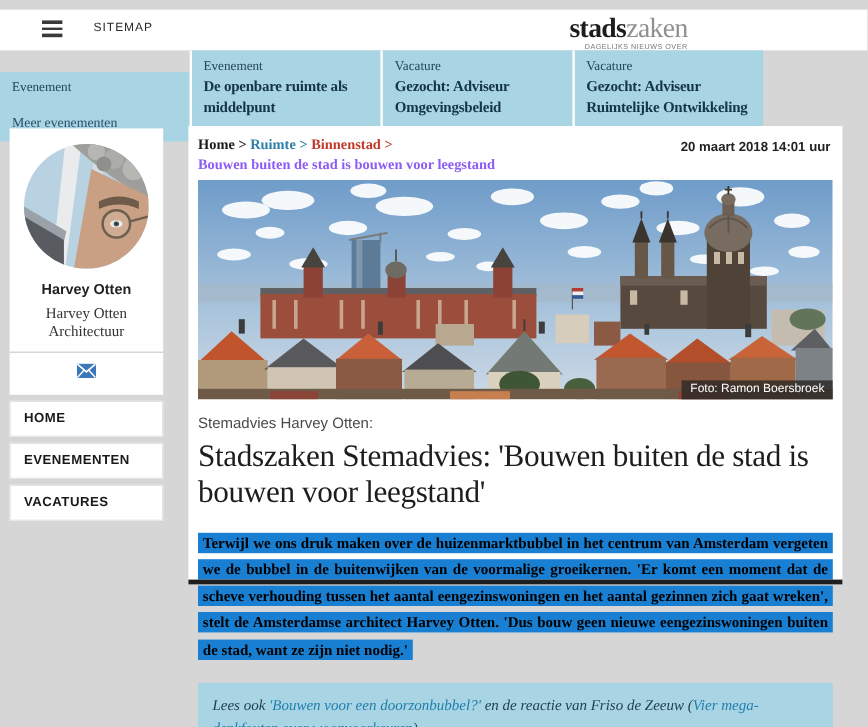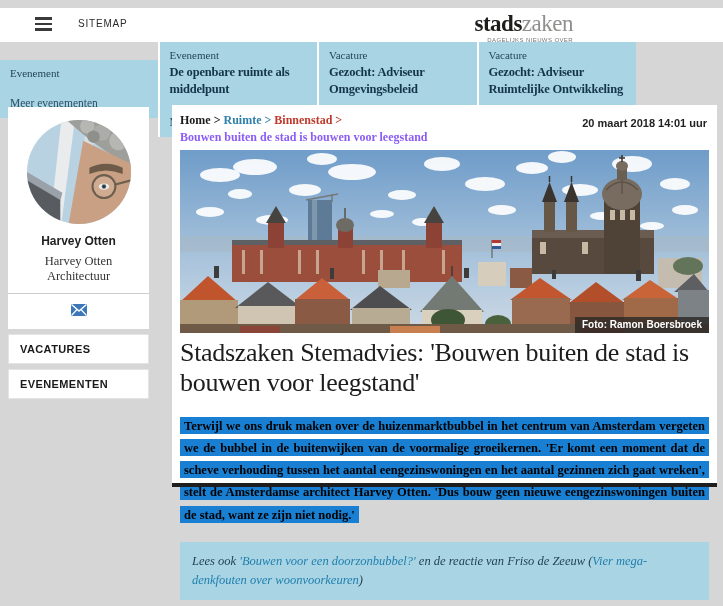--- a/index.html
+++ b/index.html
@@ -22,44 +22,44 @@
   .logo-text .p2 { color:#8f8f8d; }
   .logo-tagline { font-family:"Liberation Sans",sans-serif; font-size:6px; color:#777; letter-spacing:.4px; line-height:1.25; margin-top:2px; }
   
   .teasers { position:absolute; top:42px; left:0; width:636px; display:flex; align-items:center; }
   .teaser { flex:1 1 0; background:#a9d4e3; padding:7px 10px 9px; }
   .teaser + .teaser { border-left:2px solid #fff; }
   .t-cat { font-size:11px; color:#24465c; }
   .t-title { font-size:12.5px; font-weight:bold; color:#14344a; letter-spacing:-.2px; margin:3px 0 2px; line-height:1.35; cursor:pointer; }
   .t-link { font-size:11.5px; color:#2a4f66; margin-top:18px; cursor:pointer; }
   
-  .sidebar { position:absolute; left:8px; top:107px; width:141px; }
+  .sidebar { position:absolute; left:8px; top:107px; width:128px; }
   .profile-card { background:#fff; text-align:center; padding:13px 10px 0; }
   .avatar { width:104px; height:104px; border-radius:50%; overflow:hidden; margin:0 auto; }
   .avatar svg { display:block; }
   .profile-name { margin-top:10px; font-family:"Liberation Sans",sans-serif; font-weight:bold; font-size:12px; color:#222; }
   .profile-org { font-size:12.5px; color:#333; margin:6px 0 9px; }
   .pc-divider { border-top:1px solid #ccc; margin:0 -10px; }
   .email-row { padding:8px 0 9px; }
   .email-btn { display:inline-block; cursor:pointer; }
   .menu-item { background:#fff; margin-top:5px; padding:8px 11px; font-family:"Liberation Sans",sans-serif;
                font-weight:bold; font-size:11px; color:#1a1a1a; letter-spacing:.4px; border:1px solid #e4e4e4; cursor:pointer; }
   
-  .main { position:absolute; left:172px; top:105px; width:545px; height:382px; background:#fff; }
+  .main { position:absolute; left:157px; top:105px; width:545px; height:382px; background:#fff; }
   .bc-row { position:relative; padding:8px 8px 0; }
   .bc-line1 { font-size:12px; font-weight:bold; line-height:1.3; }
   .bc-home { color:#1a1a1a; cursor:pointer; }
   .bc-section { color:#2d7ea8; cursor:pointer; }
   .bc-sub { color:#bf3a2b; cursor:pointer; }
   .bc-current { font-size:12px; font-weight:bold; color:#8b5cf6; line-height:1.35; }
   .date { position:absolute; right:10px; top:12px; font-family:"Liberation Sans",sans-serif; font-size:11px; font-weight:bold; color:#222; }
   .hero { position:relative; margin:5px 8px 0; height:183px; overflow:hidden; }
   .hero svg { display:block; }
   .photo-credit { position:absolute; right:0; bottom:0; background:rgba(45,42,38,.82); color:#fff;
-                  font-family:"Liberation Sans",sans-serif; font-size:10px; font-weight:bold; padding:2px 7px 3px; }
+                  font-family:"Liberation Sans",sans-serif; font-size:10px; font-weight:normal; padding:2px 7px 3px; }
   .kicker { margin:13px 8px 0; font-family:"Liberation Sans",sans-serif; font-size:12.5px; color:#4a4a4a; }
   .title { margin:5px 8px 0; font-size:26px; line-height:1.18; color:#1d1d1d; font-weight:normal; letter-spacing:-.3px; }
   .lead { margin:15px 8px 0; font-size:12.5px; font-weight:bold; line-height:1.78; text-align:justify; }
   .hl { background:#187fd2; color:#000000; padding:1.5px 4px; -webkit-box-decoration-break:clone; box-decoration-break:clone; }
   .leesook { margin:17px 8px 0; background:#a9d4e3; padding:10px 12px 11px; font-size:12.5px; font-style:italic; color:#1d3d50; line-height:1.45; }
   .lo-link { color:#1f7fae; cursor:pointer; }
   .bottom-bar { position:absolute; left:0; bottom:0; width:545px; height:4px; background:#1e1e1e; }
 </style>
 </head>
 <body>
@@ -133,22 +133,23 @@
     <div class="email-row">
       <span class="email-btn">
         <svg width="16" height="12" viewBox="0 0 16 12">
           <rect width="16" height="12" fill="#3c77b8"></rect>
           <path d="M0.5,0.5 L8,7 L15.5,0.5" stroke="#fff" stroke-width="1.4" fill="none"></path>
           <path d="M0.5,11.5 L6,5.5 M15.5,11.5 L10,5.5" stroke="#fff" stroke-width="1.2" fill="none"></path>
         </svg>
       </span>
     </div>
   </div>
+  <div class="menu-item">HOME</div>
+  <div class="menu-item">EVENEMENTEN</div>
   <div class="menu-item">VACATURES</div>
-  <div class="menu-item">EVENEMENTEN</div>
 </div>
 
 <div class="main">
   <div class="bc-row">
     <div class="bc-line1">
       <span class="bc-home">Home &gt;</span>
       <span class="bc-section">Ruimte &gt;</span>
       <span class="bc-sub">Binnenstad &gt;</span>
     </div>
     <div class="bc-current">Bouwen buiten de stad is bouwen voor leegstand</div>
@@ -284,20 +285,21 @@
         <ellipse cx="318" cy="174" rx="13" ry="9" fill="#49603c"></ellipse>
         <rect x="0" y="174" width="529" height="9" fill="#6f5a48"></rect>
         <rect x="60" y="176" width="40" height="7" fill="#8a4438"></rect>
         <rect x="210" y="176" width="50" height="7" fill="#c87f4f"></rect>
         <rect x="400" y="176" width="44" height="7" fill="#8a4438"></rect>
       </g>
     </svg>
     <div class="photo-credit">Foto: Ramon Boersbroek</div>
   </div>
 
+  <div class="kicker">Stemadvies Harvey Otten:</div>
   <h1 class="title">Stadszaken Stemadvies: 'Bouwen buiten de stad is bouwen voor leegstand'</h1>
 
   <p class="lead"><span class="hl">Terwijl we ons druk maken over de huizenmarktbubbel in het centrum van Amsterdam vergeten we de bubbel in de buitenwijken van de voormalige groeikernen. 'Er komt een moment dat de scheve verhouding tussen het aantal eengezinswoningen en het aantal gezinnen zich gaat wreken', stelt de Amsterdamse architect Harvey Otten. 'Dus bouw geen nieuwe eengezinswoningen buiten de stad, want ze zijn niet nodig.'</span></p>
 
   <div class="leesook">
     <span>Lees ook </span><span class="lo-link">'Bouwen voor een doorzonbubbel?'</span><span> en de reactie van Friso de Zeeuw (</span><span class="lo-link">Vier mega-denkfouten over woonvoorkeuren</span><span>)</span>
   </div>
 
   <div class="bottom-bar"></div>
 </div>

